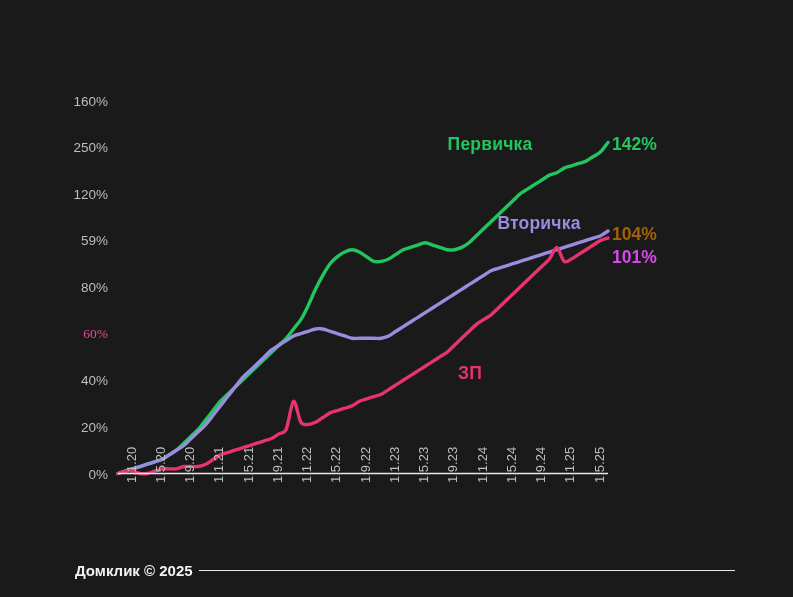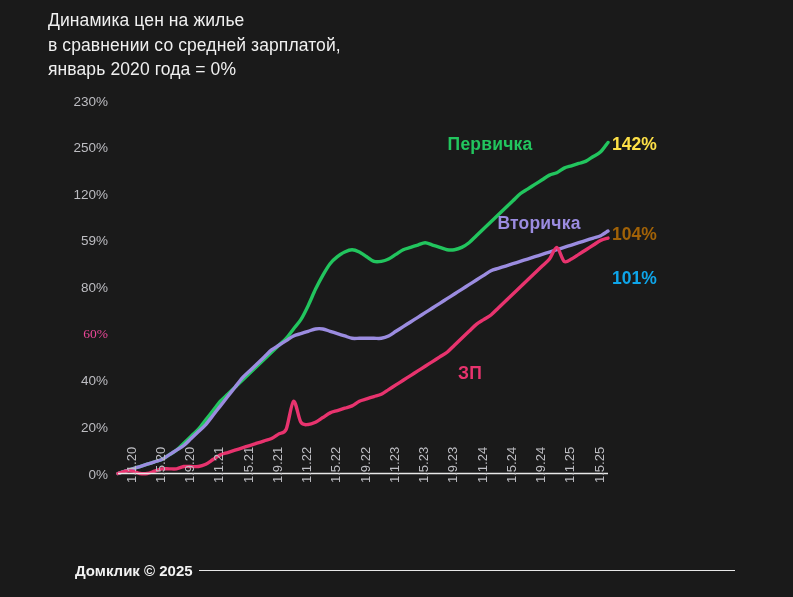--- a/index.html
+++ b/index.html
@@ -90,43 +90,40 @@
     flex: 1 1 auto;
     height: 1.5px;
     background: #e8e8e8;
   }
 </style>
 </head>
 <body>
 
 <div id="root">
 
-  <div id="chart-title">Динамика цен на жилье
-в сравнении со средней зарплатой,
-январь 2020 года = 0%</div>
 
   <svg id="plot-area" viewBox="0 0 793 597" width="793" height="597" xmlns="http://www.w3.org/2000/svg">
     <g id="svg-series">
         <path d="M 118.00 473.50 C 119.10 473.15, 123.12 471.87, 125.31 471.17 C 127.51 470.47, 130.43 469.54, 132.63 468.84 C 134.82 468.14, 137.75 467.21, 139.94 466.51 C 142.13 465.81, 145.06 464.87, 147.25 464.18 C 149.45 463.48, 152.37 462.54, 154.57 461.84 C 156.76 461.14, 159.69 460.56, 161.88 459.51 C 164.07 458.46, 167.00 456.25, 169.19 454.85 C 171.39 453.45, 174.31 451.94, 176.51 450.19 C 178.70 448.44, 181.63 445.29, 183.82 443.19 C 186.01 441.10, 188.94 438.30, 191.13 436.20 C 193.33 434.10, 196.25 431.65, 198.45 429.21 C 200.64 426.76, 203.57 422.68, 205.76 419.88 C 207.96 417.08, 210.88 413.35, 213.07 410.56 C 215.27 407.76, 218.19 403.68, 220.39 401.23 C 222.58 398.78, 225.51 396.34, 227.70 394.24 C 229.90 392.14, 232.82 389.34, 235.01 387.24 C 237.21 385.15, 240.13 382.35, 242.33 380.25 C 244.52 378.15, 247.45 375.35, 249.64 373.26 C 251.84 371.16, 254.76 368.36, 256.96 366.26 C 259.15 364.16, 262.07 361.37, 264.27 359.27 C 266.46 357.17, 269.39 354.37, 271.58 352.27 C 273.78 350.18, 276.70 347.38, 278.90 345.28 C 281.09 343.18, 284.01 340.74, 286.21 338.29 C 288.40 335.84, 291.33 331.76, 293.52 328.96 C 295.72 326.16, 298.64 323.13, 300.84 319.64 C 303.03 316.14, 305.96 310.20, 308.15 305.65 C 310.34 301.10, 313.27 293.88, 315.46 289.33 C 317.66 284.79, 320.58 279.19, 322.78 275.34 C 324.97 271.50, 327.90 266.49, 330.09 263.69 C 332.28 260.89, 335.21 258.44, 337.40 256.69 C 339.60 254.95, 342.52 253.08, 344.72 252.03 C 346.91 250.98, 349.84 249.70, 352.03 249.70 C 354.22 249.70, 357.15 250.98, 359.34 252.03 C 361.54 253.08, 364.46 255.30, 366.66 256.69 C 368.85 258.09, 371.78 260.66, 373.97 261.36 C 376.16 262.06, 379.09 261.71, 381.28 261.36 C 383.48 261.01, 386.40 260.07, 388.60 259.02 C 390.79 257.98, 393.72 255.76, 395.91 254.36 C 398.10 252.96, 401.03 250.75, 403.22 249.70 C 405.42 248.65, 408.34 248.07, 410.54 247.37 C 412.73 246.67, 415.66 245.74, 417.85 245.04 C 420.04 244.34, 422.97 242.71, 425.16 242.71 C 427.36 242.71, 430.28 244.34, 432.48 245.04 C 434.67 245.74, 437.60 246.67, 439.79 247.37 C 441.99 248.07, 444.91 249.35, 447.10 249.70 C 449.30 250.05, 452.22 250.05, 454.42 249.70 C 456.61 249.35, 459.54 248.42, 461.73 247.37 C 463.93 246.32, 466.85 244.45, 469.04 242.71 C 471.24 240.96, 474.16 237.81, 476.36 235.71 C 478.55 233.61, 481.48 230.82, 483.67 228.72 C 485.87 226.62, 488.79 223.82, 490.99 221.72 C 493.18 219.63, 496.10 216.83, 498.30 214.73 C 500.49 212.63, 503.42 209.84, 505.61 207.74 C 507.81 205.64, 510.73 202.84, 512.93 200.74 C 515.12 198.65, 518.04 195.50, 520.24 193.75 C 522.43 192.00, 525.36 190.49, 527.55 189.09 C 529.75 187.69, 532.67 185.82, 534.87 184.43 C 537.06 183.03, 539.99 181.16, 542.18 179.76 C 544.37 178.36, 547.30 176.15, 549.49 175.10 C 551.69 174.05, 554.61 173.82, 556.81 172.77 C 559.00 171.72, 561.93 169.16, 564.12 168.11 C 566.31 167.06, 569.24 166.47, 571.43 165.78 C 573.63 165.08, 576.55 164.14, 578.75 163.44 C 580.94 162.74, 583.87 162.16, 586.06 161.11 C 588.25 160.06, 591.18 157.85, 593.37 156.45 C 595.57 155.05, 598.49 153.89, 600.69 151.79 C 602.88 149.69, 606.90 143.86, 608.00 142.46" fill="none" stroke="#22c55e" stroke-width="3.4" stroke-linecap="round" stroke-linejoin="round"></path>
         <path d="M 118.00 473.50 C 119.10 473.15, 123.12 471.87, 125.31 471.17 C 127.51 470.47, 130.43 469.54, 132.63 468.84 C 134.82 468.14, 137.75 467.21, 139.94 466.51 C 142.13 465.81, 145.06 464.87, 147.25 464.18 C 149.45 463.48, 152.37 462.54, 154.57 461.84 C 156.76 461.14, 159.69 460.56, 161.88 459.51 C 164.07 458.46, 167.00 456.25, 169.19 454.85 C 171.39 453.45, 174.31 451.59, 176.51 450.19 C 178.70 448.79, 181.63 447.27, 183.82 445.52 C 186.01 443.78, 188.94 440.63, 191.13 438.53 C 193.33 436.43, 196.25 433.64, 198.45 431.54 C 200.64 429.44, 203.57 426.99, 205.76 424.54 C 207.96 422.10, 210.88 418.02, 213.07 415.22 C 215.27 412.42, 218.19 408.69, 220.39 405.89 C 222.58 403.10, 225.51 399.37, 227.70 396.57 C 229.90 393.77, 232.82 390.04, 235.01 387.24 C 237.21 384.45, 240.13 380.37, 242.33 377.92 C 244.52 375.47, 247.45 373.02, 249.64 370.93 C 251.84 368.83, 254.76 366.03, 256.96 363.93 C 259.15 361.83, 262.07 359.04, 264.27 356.94 C 266.46 354.84, 269.39 351.69, 271.58 349.94 C 273.78 348.20, 276.70 346.68, 278.90 345.28 C 281.09 343.88, 284.01 342.02, 286.21 340.62 C 288.40 339.22, 291.33 337.01, 293.52 335.96 C 295.72 334.91, 298.64 334.32, 300.84 333.63 C 303.03 332.93, 305.96 331.99, 308.15 331.29 C 310.34 330.59, 313.27 329.31, 315.46 328.96 C 317.66 328.61, 320.58 328.61, 322.78 328.96 C 324.97 329.31, 327.90 330.59, 330.09 331.29 C 332.28 331.99, 335.21 332.93, 337.40 333.63 C 339.60 334.32, 342.52 335.26, 344.72 335.96 C 346.91 336.66, 349.84 337.94, 352.03 338.29 C 354.22 338.64, 357.15 338.29, 359.34 338.29 C 361.54 338.29, 364.46 338.29, 366.66 338.29 C 368.85 338.29, 371.78 338.29, 373.97 338.29 C 376.16 338.29, 379.09 338.64, 381.28 338.29 C 383.48 337.94, 386.40 337.01, 388.60 335.96 C 390.79 334.91, 393.72 332.69, 395.91 331.29 C 398.10 329.90, 401.03 328.03, 403.22 326.63 C 405.42 325.23, 408.34 323.37, 410.54 321.97 C 412.73 320.57, 415.66 318.70, 417.85 317.31 C 420.04 315.91, 422.97 314.04, 425.16 312.64 C 427.36 311.24, 430.28 309.38, 432.48 307.98 C 434.67 306.58, 437.60 304.72, 439.79 303.32 C 441.99 301.92, 444.91 300.06, 447.10 298.66 C 449.30 297.26, 452.22 295.39, 454.42 293.99 C 456.61 292.59, 459.54 290.73, 461.73 289.33 C 463.93 287.93, 466.85 286.07, 469.04 284.67 C 471.24 283.27, 474.16 281.41, 476.36 280.01 C 478.55 278.61, 481.48 276.74, 483.67 275.34 C 485.87 273.94, 488.79 271.73, 490.99 270.68 C 493.18 269.63, 496.10 269.05, 498.30 268.35 C 500.49 267.65, 503.42 266.72, 505.61 266.02 C 507.81 265.32, 510.73 264.39, 512.93 263.69 C 515.12 262.99, 518.04 262.06, 520.24 261.36 C 522.43 260.66, 525.36 259.72, 527.55 259.02 C 529.75 258.33, 532.67 257.39, 534.87 256.69 C 537.06 255.99, 539.99 255.06, 542.18 254.36 C 544.37 253.66, 547.30 252.73, 549.49 252.03 C 551.69 251.33, 554.61 250.40, 556.81 249.70 C 559.00 249.00, 561.93 248.07, 564.12 247.37 C 566.31 246.67, 569.24 245.74, 571.43 245.04 C 573.63 244.34, 576.55 243.41, 578.75 242.71 C 580.94 242.01, 583.87 241.07, 586.06 240.38 C 588.25 239.68, 591.18 238.74, 593.37 238.04 C 595.57 237.34, 598.49 236.76, 600.69 235.71 C 602.88 234.66, 606.90 231.75, 608.00 231.05" fill="none" stroke="#9b8ce0" stroke-width="3.4" stroke-linecap="round" stroke-linejoin="round"></path>
         <path d="M 118.00 473.50 C 119.10 473.15, 123.12 471.52, 125.31 471.17 C 127.51 470.82, 130.43 470.82, 132.63 471.17 C 134.82 471.52, 137.75 473.15, 139.94 473.50 C 142.13 473.85, 145.06 473.85, 147.25 473.50 C 149.45 473.15, 152.37 471.87, 154.57 471.17 C 156.76 470.47, 159.69 469.19, 161.88 468.84 C 164.07 468.49, 167.00 468.84, 169.19 468.84 C 171.39 468.84, 174.31 469.19, 176.51 468.84 C 178.70 468.49, 181.63 466.86, 183.82 466.51 C 186.01 466.16, 188.94 466.51, 191.13 466.51 C 193.33 466.51, 196.25 466.86, 198.45 466.51 C 200.64 466.16, 203.57 465.22, 205.76 464.18 C 207.96 463.13, 210.88 460.91, 213.07 459.51 C 215.27 458.11, 218.19 455.90, 220.39 454.85 C 222.58 453.80, 225.51 453.22, 227.70 452.52 C 229.90 451.82, 232.82 450.89, 235.01 450.19 C 237.21 449.49, 240.13 448.56, 242.33 447.86 C 244.52 447.16, 247.45 446.22, 249.64 445.52 C 251.84 444.83, 254.76 443.89, 256.96 443.19 C 259.15 442.49, 262.07 441.56, 264.27 440.86 C 266.46 440.16, 269.39 439.58, 271.58 438.53 C 273.78 437.48, 276.70 435.27, 278.90 433.87 C 281.09 432.47, 284.01 434.10, 286.21 429.21 C 288.40 424.31, 291.33 402.28, 293.52 401.23 C 295.72 400.18, 298.64 418.72, 300.84 422.21 C 303.03 425.71, 305.96 424.54, 308.15 424.54 C 310.34 424.54, 313.27 423.26, 315.46 422.21 C 317.66 421.16, 320.58 418.95, 322.78 417.55 C 324.97 416.15, 327.90 413.94, 330.09 412.89 C 332.28 411.84, 335.21 411.26, 337.40 410.56 C 339.60 409.86, 342.52 408.92, 344.72 408.23 C 346.91 407.53, 349.84 406.94, 352.03 405.89 C 354.22 404.84, 357.15 402.28, 359.34 401.23 C 361.54 400.18, 364.46 399.60, 366.66 398.90 C 368.85 398.20, 371.78 397.27, 373.97 396.57 C 376.16 395.87, 379.09 395.29, 381.28 394.24 C 383.48 393.19, 386.40 390.97, 388.60 389.57 C 390.79 388.18, 393.72 386.31, 395.91 384.91 C 398.10 383.51, 401.03 381.65, 403.22 380.25 C 405.42 378.85, 408.34 376.99, 410.54 375.59 C 412.73 374.19, 415.66 372.32, 417.85 370.93 C 420.04 369.53, 422.97 367.66, 425.16 366.26 C 427.36 364.86, 430.28 363.00, 432.48 361.60 C 434.67 360.20, 437.60 358.34, 439.79 356.94 C 441.99 355.54, 444.91 354.02, 447.10 352.27 C 449.30 350.53, 452.22 347.38, 454.42 345.28 C 456.61 343.18, 459.54 340.39, 461.73 338.29 C 463.93 336.19, 466.85 333.39, 469.04 331.29 C 471.24 329.20, 474.16 326.05, 476.36 324.30 C 478.55 322.55, 481.48 321.04, 483.67 319.64 C 485.87 318.24, 488.79 316.72, 490.99 314.98 C 493.18 313.23, 496.10 310.08, 498.30 307.98 C 500.49 305.88, 503.42 303.09, 505.61 300.99 C 507.81 298.89, 510.73 296.09, 512.93 293.99 C 515.12 291.90, 518.04 289.10, 520.24 287.00 C 522.43 284.90, 525.36 282.10, 527.55 280.01 C 529.75 277.91, 532.67 275.11, 534.87 273.01 C 537.06 270.91, 539.99 268.12, 542.18 266.02 C 544.37 263.92, 547.30 261.82, 549.49 259.02 C 551.69 256.23, 554.61 247.02, 556.81 247.37 C 559.00 247.72, 561.93 259.61, 564.12 261.36 C 566.31 263.10, 569.24 260.07, 571.43 259.02 C 573.63 257.98, 576.55 255.76, 578.75 254.36 C 580.94 252.96, 583.87 251.10, 586.06 249.70 C 588.25 248.30, 591.18 246.44, 593.37 245.04 C 595.57 243.64, 598.49 241.42, 600.69 240.38 C 602.88 239.33, 606.90 238.39, 608.00 238.04" fill="none" stroke="#e8336e" stroke-width="3.4" stroke-linecap="round" stroke-linejoin="round"></path>
       </g>
     <line id="x-axis-line" x1="118" y1="473.5" x2="608" y2="473.5" stroke="#e8e8e8" stroke-width="1.6"></line>
   </svg>
 
   <div id="ytick-layer">
       <div class="ytick" style="color: rgb(189, 189, 194); top: 473.5px;">0%</div>
       <div class="ytick" style="color: rgb(189, 189, 194); top: 426.875px;">20%</div>
       <div class="ytick" style="color: rgb(189, 189, 194); top: 380.25px;">40%</div>
       <div class="ytick" style="color: #ec4899; top: 333.625px; font-family: Liberation Serif, serif;">60%</div>
       <div class="ytick" style="color: rgb(189, 189, 194); top: 287px;">80%</div>
       <div class="ytick" style="color: rgb(189, 189, 194); top: 240.375px;">59%</div>
       <div class="ytick" style="color: rgb(189, 189, 194); top: 193.75px;">120%</div>
       <div class="ytick" style="color: rgb(189, 189, 194); top: 147.125px;">250%</div>
-      <div class="ytick" style="color: rgb(189, 189, 194); top: 100.5px;">230%</div>
+      <div class="ytick" style="color: rgb(189, 189, 194); top: 100.5px;">160%</div>
     </div>
   <div id="xtick-layer">
       <div class="xtick" style="color: rgb(189, 189, 194); left: 123.5px; top: 483px;">1.1.20</div>
       <div class="xtick" style="color: rgb(189, 189, 194); left: 152.754px; top: 483px;">1.5.20</div>
       <div class="xtick" style="color: rgb(189, 189, 194); left: 182.007px; top: 483px;">1.9.20</div>
       <div class="xtick" style="color: rgb(189, 189, 194); left: 211.261px; top: 483px;">1.1.21</div>
       <div class="xtick" style="color: rgb(189, 189, 194); left: 240.515px; top: 483px;">1.5.21</div>
       <div class="xtick" style="color: rgb(189, 189, 194); left: 269.769px; top: 483px;">1.9.21</div>
       <div class="xtick" style="color: rgb(189, 189, 194); left: 299.022px; top: 483px;">1.1.22</div>
       <div class="xtick" style="color: rgb(189, 189, 194); left: 328.276px; top: 483px;">1.5.22</div>
@@ -138,22 +135,22 @@
       <div class="xtick" style="color: rgb(189, 189, 194); left: 503.799px; top: 483px;">1.5.24</div>
       <div class="xtick" style="color: rgb(189, 189, 194); left: 533.052px; top: 483px;">1.9.24</div>
       <div class="xtick" style="color: rgb(189, 189, 194); left: 562.306px; top: 483px;">1.1.25</div>
       <div class="xtick" style="color: rgb(189, 189, 194); left: 591.56px; top: 483px;">1.5.25</div>
     </div>
 
   <div class="series-label" id="lbl-primary" style="color: rgb(34, 197, 94); left: 478px; top: 144px; transform: translate(-50%, -50%);">Первичка</div>
   <div class="series-label" id="lbl-secondary" style="color: rgb(155, 140, 224); left: 527px; top: 223px; transform: translate(-50%, -50%);">Вторичка</div>
   <div class="series-label" id="lbl-wage" style="color: rgb(232, 51, 110); left: 458px; top: 373px; transform: translate(-50%, -50%);">ЗП</div>
 
-  <div class="end-label" id="end-primary" style="color: #fde047; left: 612px; top: 144.463px; transform: translateY(-50%);">142%</div>
+  <div class="end-label" id="end-primary" style="color: #22c55e; left: 612px; top: 144.463px; transform: translateY(-50%);">142%</div>
   <div class="end-label" id="end-secondary" style="color: #a16207; left: 612px; top: 234.05px; transform: translateY(-50%);">104%</div>
-  <div class="end-label" id="end-wage" style="color: #0ea5e9; left: 612px; top: 278px; transform: translateY(-50%);">101%</div>
+  <div class="end-label" id="end-wage" style="color: #d946ef; left: 612px; top: 257px; transform: translateY(-50%);">101%</div>
 
   <div id="footer">
     <div id="footer-text">Домклик © 2025</div>
     <div id="footer-rule"></div>
   </div>
 
 </div>
 
 </body></html>

